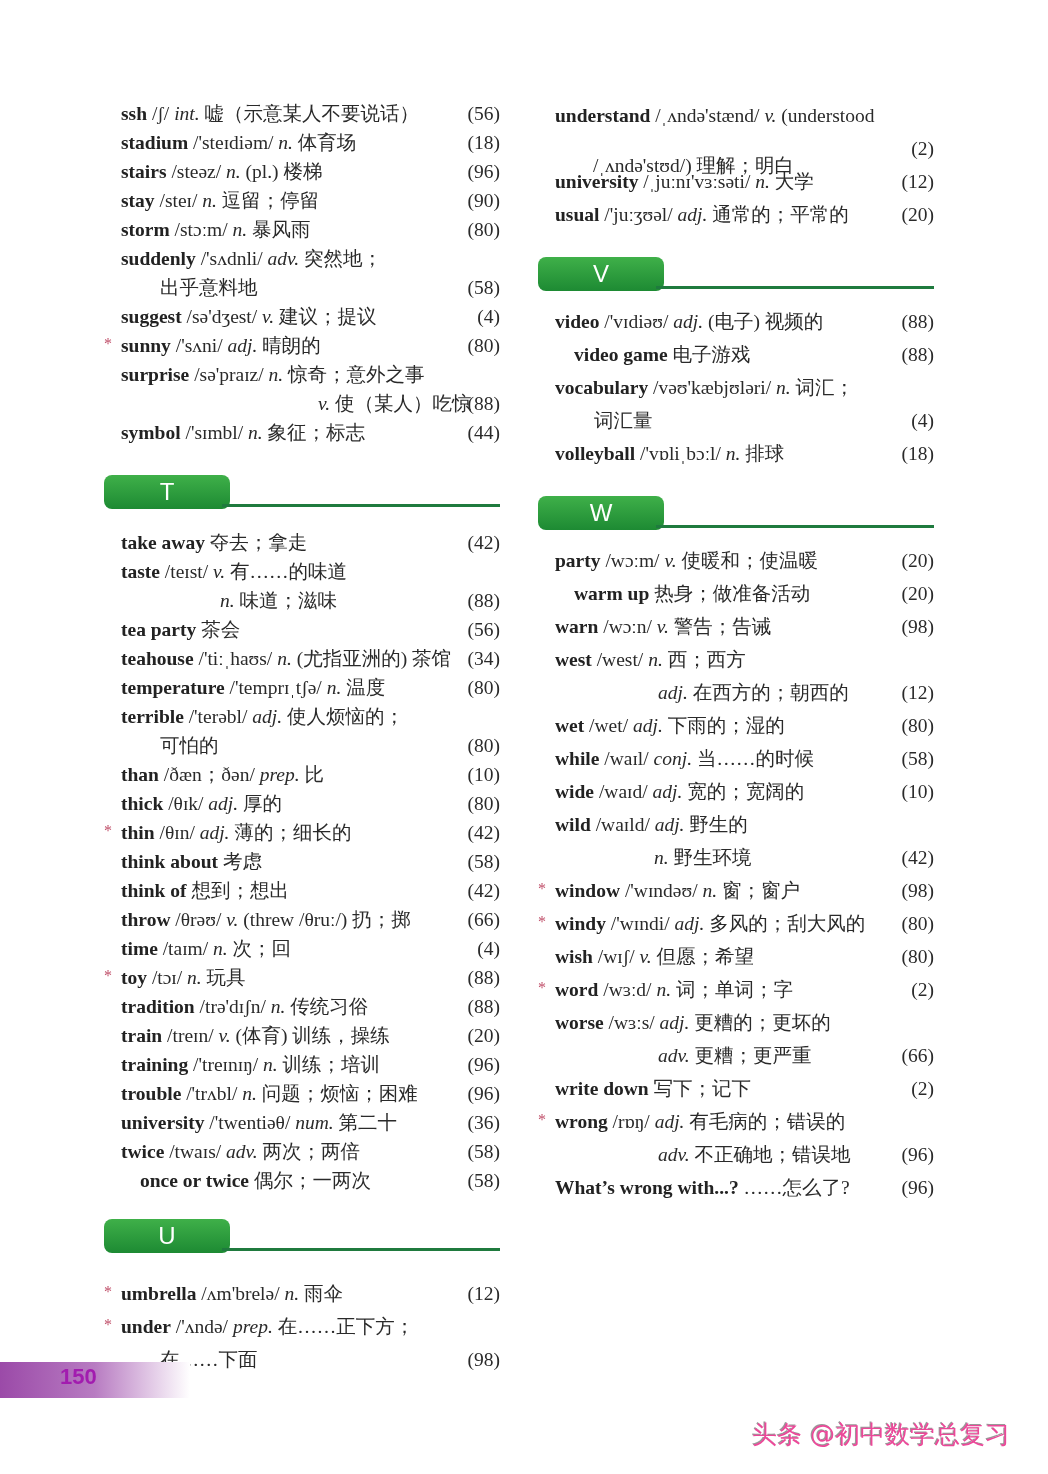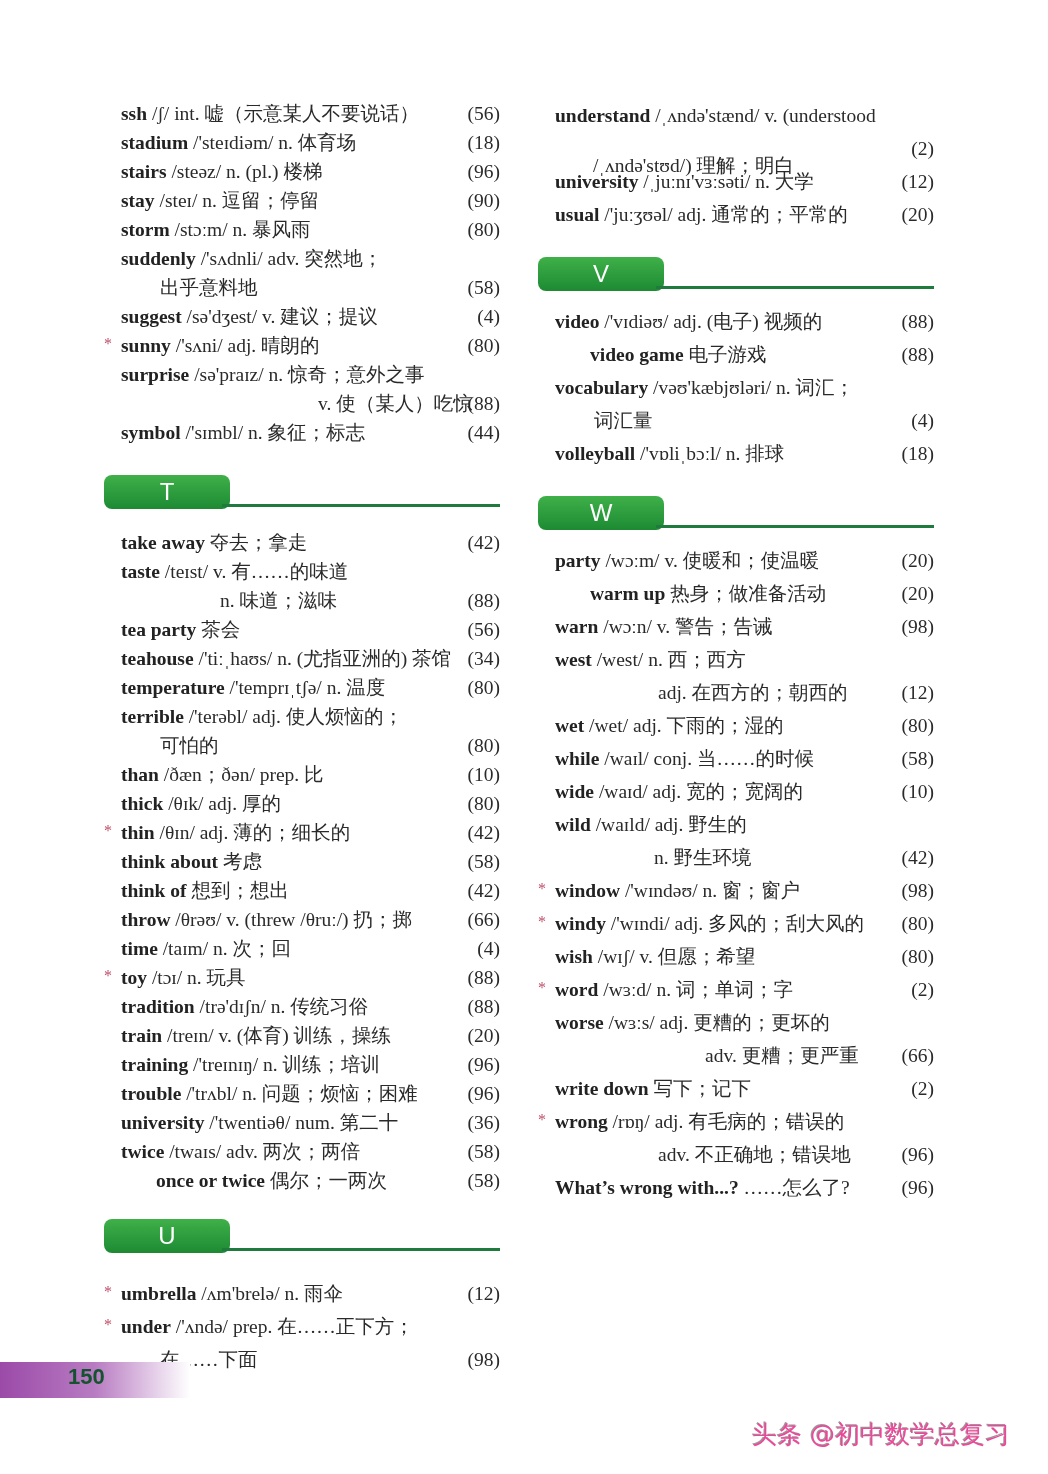--- a/index.html
+++ b/index.html
@@ -8,41 +8,41 @@
     font-family: "Liberation Serif", "DejaVu Serif", serif;
     color:#2a2a2a;
   }
   .col { position:absolute; }
   .col-left { left:104px; top:99px; width:396px; }
   .col-right { left:538px; top:99px; width:396px; }
   .entry { position:relative; height:29px; line-height:29px; font-size:19.5px; white-space:nowrap; }
   .col-right .entry { height:33px; line-height:33px; }
   .entry .star { position:absolute; left:0; color:#c0506a; font-size:16px; top:-2px; }
   .entry .txt { position:absolute; left:17px; }
-  .entry.indent1 .txt { left:52px; }
+  .entry.indent1 .txt { left:36px; }
   .entry.cont .txt { left:56px; }
   .entry .page { position:absolute; right:0; }
   .hw { font-weight:bold; color:#222; }
-  .pos { }
+  .pos { font-style:italic; }
   .section-header { position:relative; height:58px; }
   .tab {
     position:absolute; left:0; top:12px; width:126px; height:34px;
     background:linear-gradient(#3fb049, #1d8a33);
     border-radius:8px 8px 8px 8px;
     color:#fff; font-family:"Liberation Sans", "DejaVu Sans", sans-serif; font-size:24px;
     text-align:center; line-height:34px;
   }
   .rule { position:absolute; left:118px; right:0; top:41px; height:3px; background:#1f7a3e; }
   .page-number-band {
     position:absolute; left:0; top:1362px; width:190px; height:36px;
     background:linear-gradient(to right, #9b4aa8 0%, #b87cc2 50%, #ffffff 100%);
   }
   .page-number {
-    position:absolute; left:68px; top:1364px; font-family:"Liberation Sans","DejaVu Sans",sans-serif;
-    font-weight:bold; font-size:22px; color:#14532d;
+    position:absolute; left:60px; top:1364px; font-family:"Liberation Sans","DejaVu Sans",sans-serif;
+    font-weight:bold; font-size:22px; color:#a21caf;
   }
   .watermark {
     position:absolute; left:752px; top:1418px;
     font-family:"DejaVu Sans", sans-serif; font-size:25px; color:#ec4899;
     text-shadow: 1px 1px 0 #fff, -1px -1px 0 #999;
   }
 </style>
 </head>
 <body>
 
@@ -315,21 +315,21 @@
     </div>
     <div class="entry">
       <span class="star">*</span>
       <span class="txt"><span class="hw">word</span><span> /wɜːd/ </span><span class="pos">n.</span><span> 词；单词；字</span></span>
       <span class="page">(2)</span>
     </div>
     <div class="entry">
       <span class="txt"><span class="hw">worse</span><span> /wɜːs/ </span><span class="pos">adj.</span><span> 更糟的；更坏的</span></span>
     </div>
     <div class="entry">
-      <span class="txt" style="left: 120px; margin-left: 47px;"><span class="pos">adv.</span><span> 更糟；更严重</span></span>
+      <span class="txt" style="left: 120px;"><span class="pos">adv.</span><span> 更糟；更严重</span></span>
       <span class="page">(66)</span>
     </div>
     <div class="entry">
       <span class="txt"><span class="hw">write down</span><span> 写下；记下</span></span>
       <span class="page">(2)</span>
     </div>
     <div class="entry">
       <span class="star">*</span>
       <span class="txt"><span class="hw">wrong</span><span> /rɒŋ/ </span><span class="pos">adj.</span><span> 有毛病的；错误的</span></span>
     </div>

